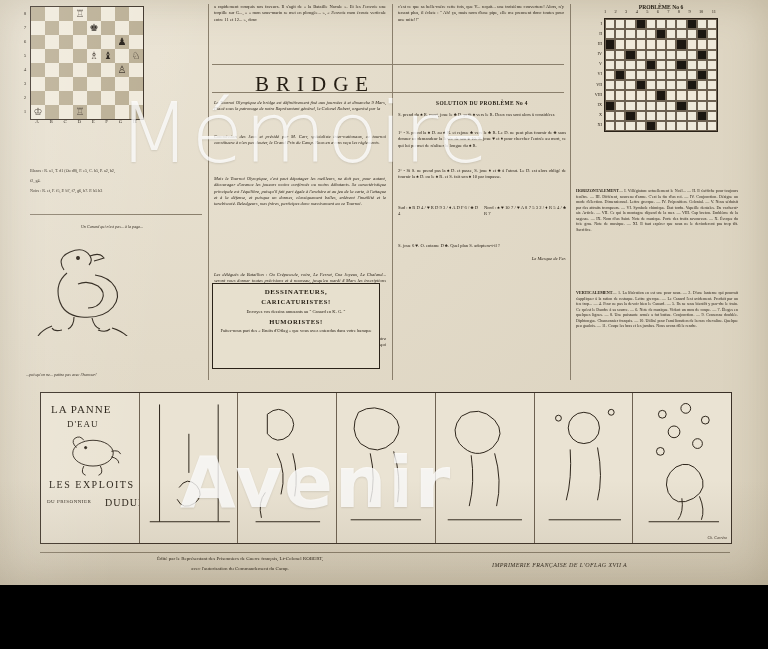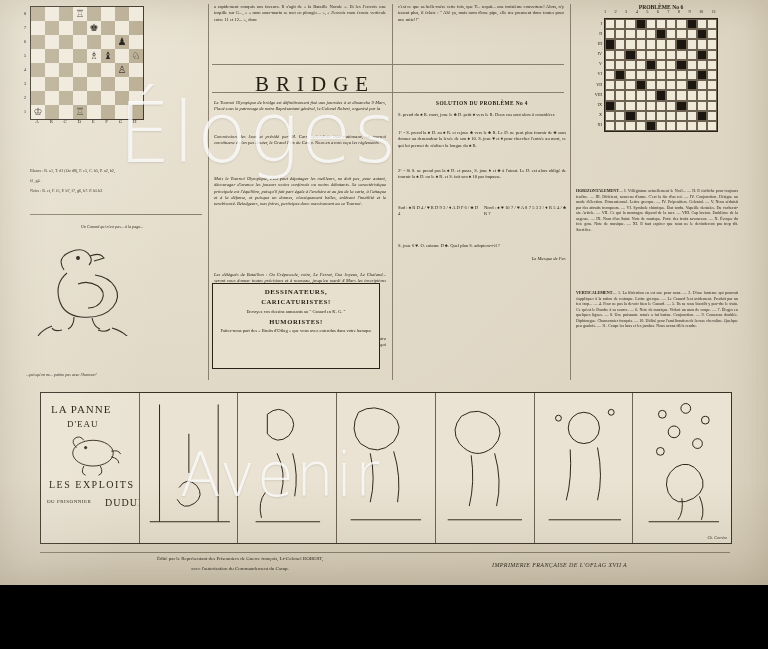--- a/index.html
+++ b/index.html
@@ -203,21 +203,21 @@
     position:absolute;
     color:rgba(255,255,255,0.78);
     font-family:"DejaVu Sans", sans-serif;
     font-weight:300;
     pointer-events:none;
     text-shadow:0 1px 2px rgba(0,0,0,0.10);
     white-space:nowrap;
   }
   #wm1 { left:118px; top:84px; font-size:84px; letter-spacing:1px; }
   #wm2 { left:220px; top:268px; font-size:78px; letter-spacing:1px; }
-  #wm3 { left:180px; top:440px; font-size:60px; letter-spacing:2px; }
+  #wm3 { left:180px; top:440px; font-size:72px; letter-spacing:2px;font-weight:bold; }
 </style>
 </head>
 <body>
 
 <div id="page">
 
   <div id="sheet">
 
     <div class="vrule" style="left:208px; top:4px; height:376px;"></div>
     <div class="vrule" style="left:392px; top:4px; height:376px;"></div>
@@ -630,16 +630,16 @@
     </div>
 
     <div class="foot ctr" style="left:80px; top:556px; width:320px;">Édité par le Représentant des Prisonniers de Guerre français, Lt-Colonel ROBERT,</div>
     <div class="foot ctr" style="left:80px; top:566px; width:320px;">avec l'autorisation du Commandement du Camp.</div>
     <div class="foot ital" style="left:492px; top:562px; width:250px; font-size:6px; letter-spacing:0.4px;">IMPRIMERIE FRANÇAISE DE L'OFLAG XVII A</div>
 
   </div>
 
   <div class="blackband"></div>
 
-  <div class="wm" id="wm1">Éloges</div>
+  <div class="wm" id="wm1">Mémoire</div>
   <div class="wm" id="wm3">Avenir</div>
 
 </div>
 
 </body></html>

